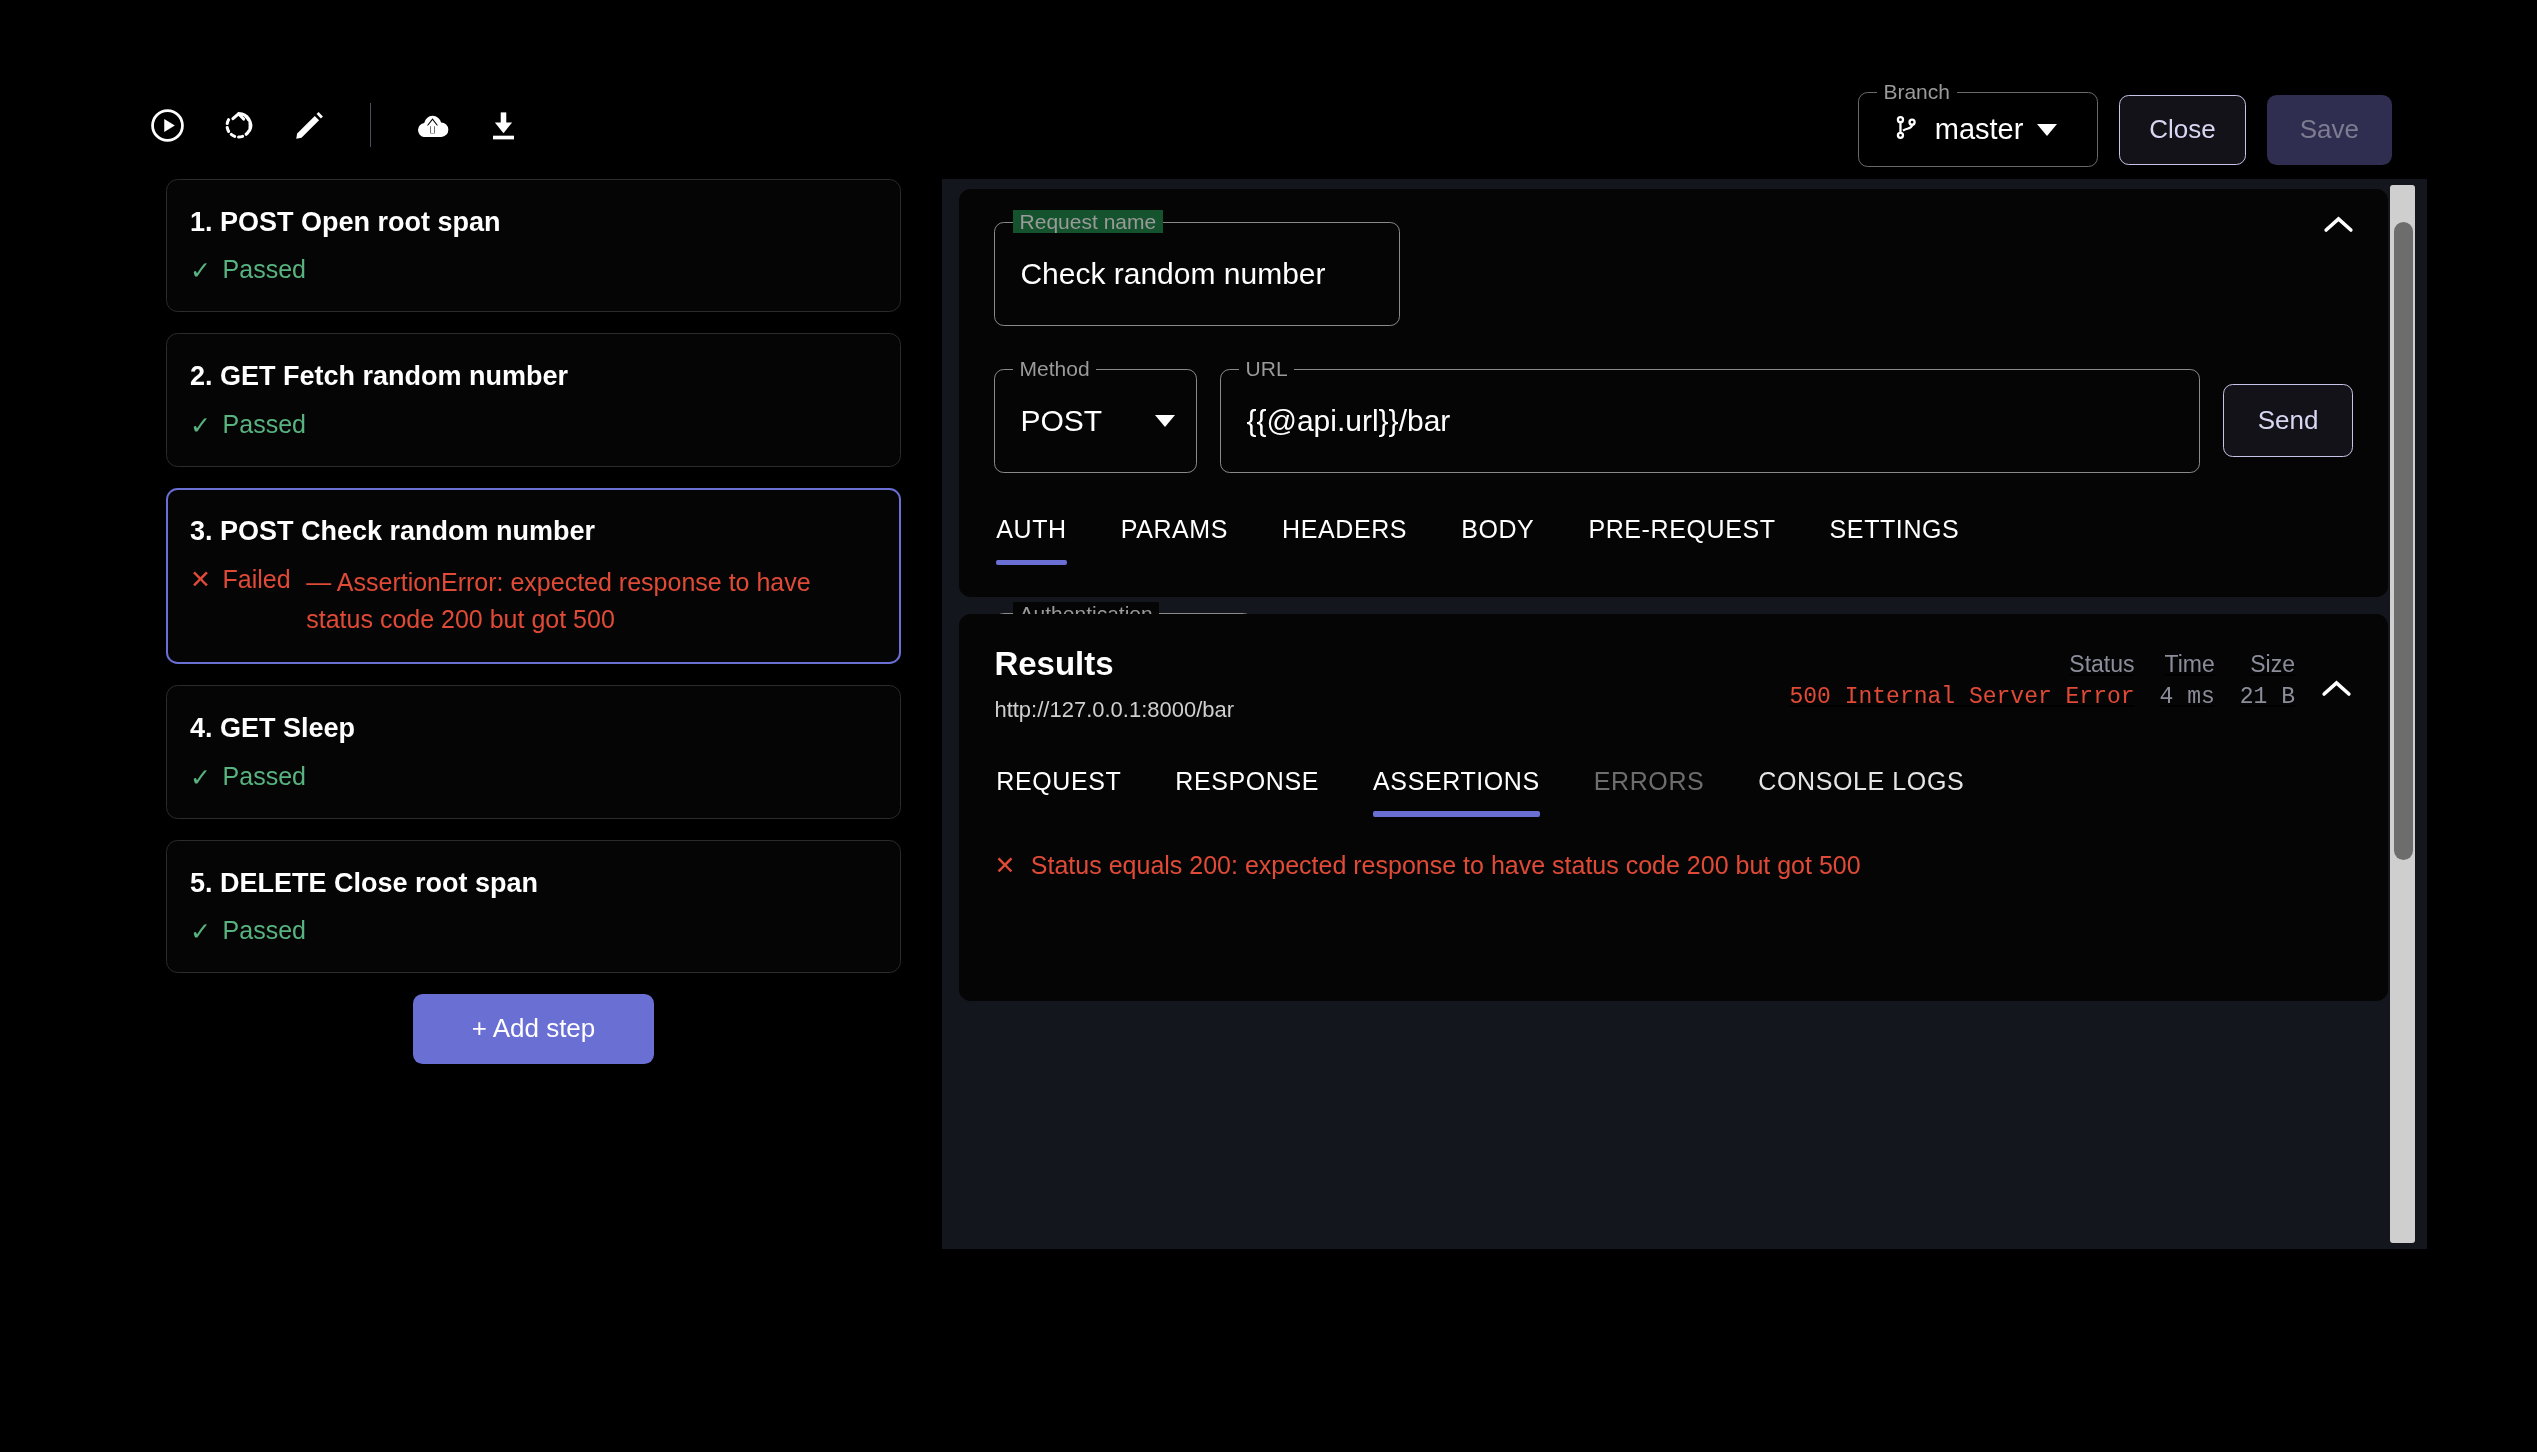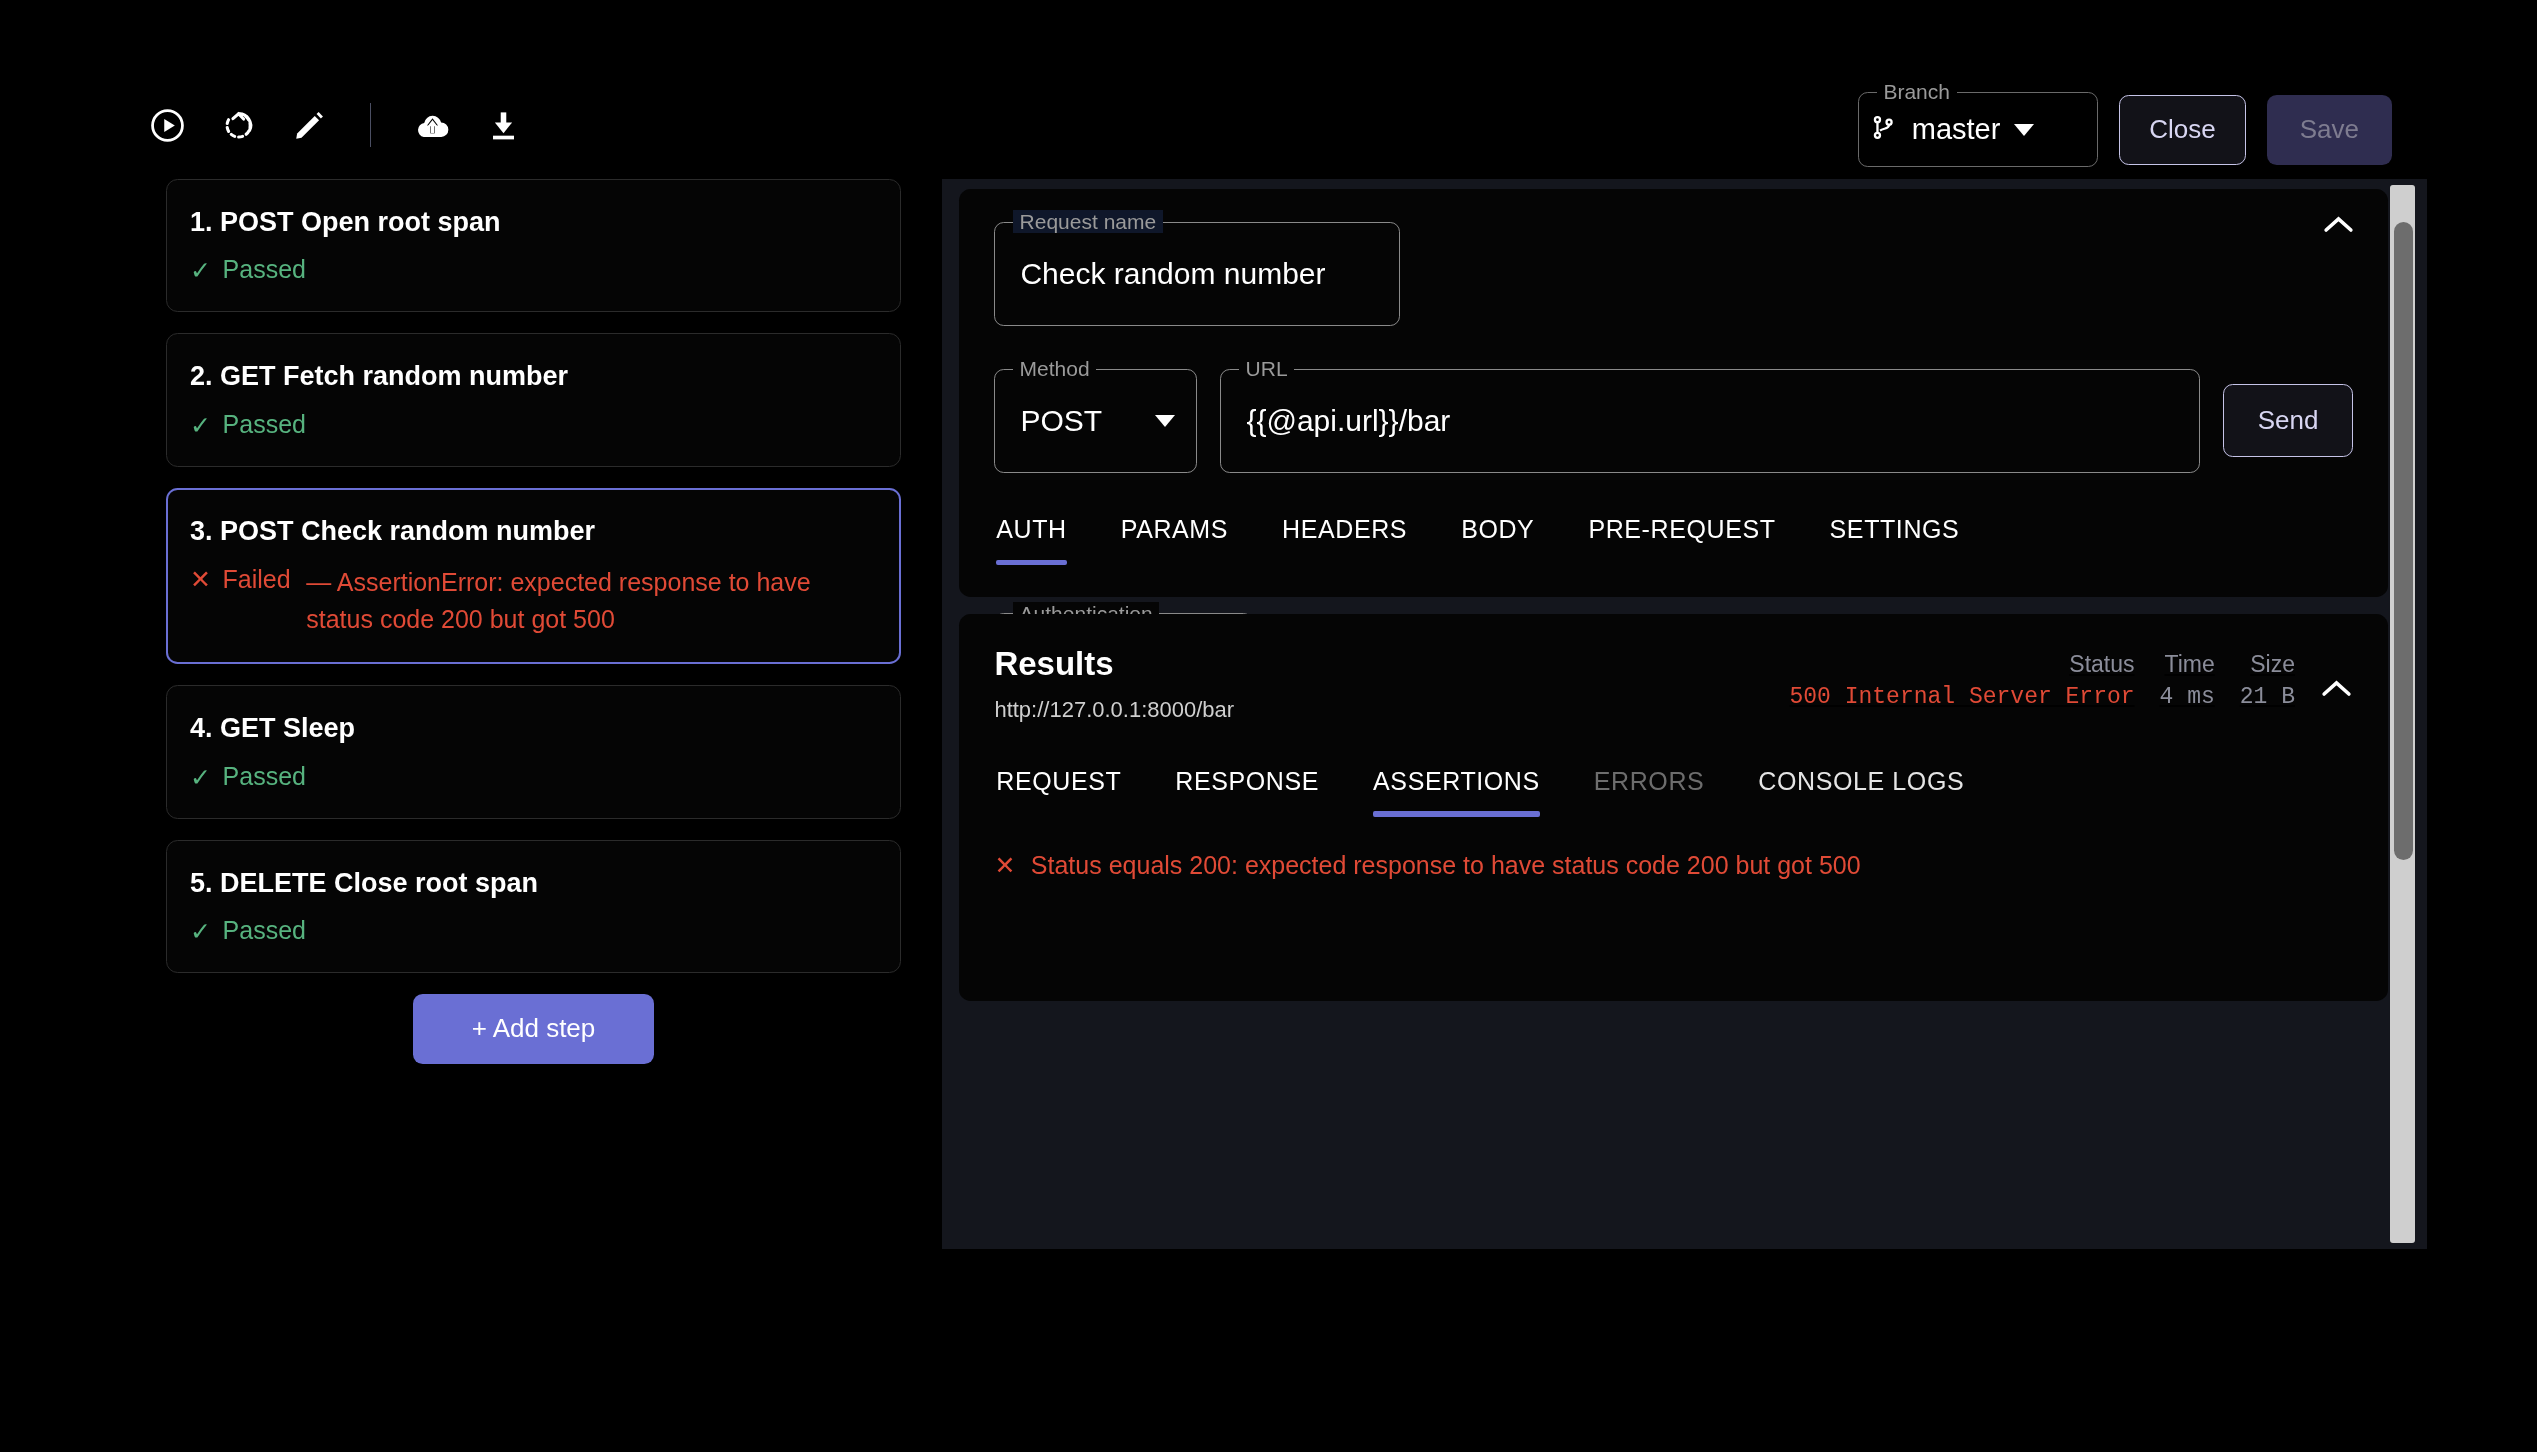--- a/index.html
+++ b/index.html
@@ -106,21 +106,21 @@
     color: #9a9a9a;
     font-size: 21px;
     line-height: 23px;
     white-space: nowrap;
   }
   .branch-field {
     width: 240px;
     height: 75px;
     display: flex;
     align-items: center;
-    padding: 0 10px;
+    padding: 0 33px;
     box-sizing: border-box;
     gap: 13.5px;
     text-decoration: underline;
   }
   .branch-name {
     color: #ffffff;
     font-size: 29px;
   }
   .caret-down {
     width: 0; height: 0;
@@ -248,21 +248,21 @@
 
   .request-name-field {
     width: 406px;
     height: 104px;
     display: flex;
     align-items: center;
     padding: 0 25px;
     box-sizing: border-box;
     border-color: #8a8a8a;
   }
-  .request-name-field > .legend { background: #0f172a; }
+  .request-name-field > .legend { background: #14532d; }
   .field-value {
     color: #ffffff;
     font-size: 30px;
   }
 
   .row-method {
     display: flex;
     align-items: center;
     gap: 23px;
     margin-top: 43px;

